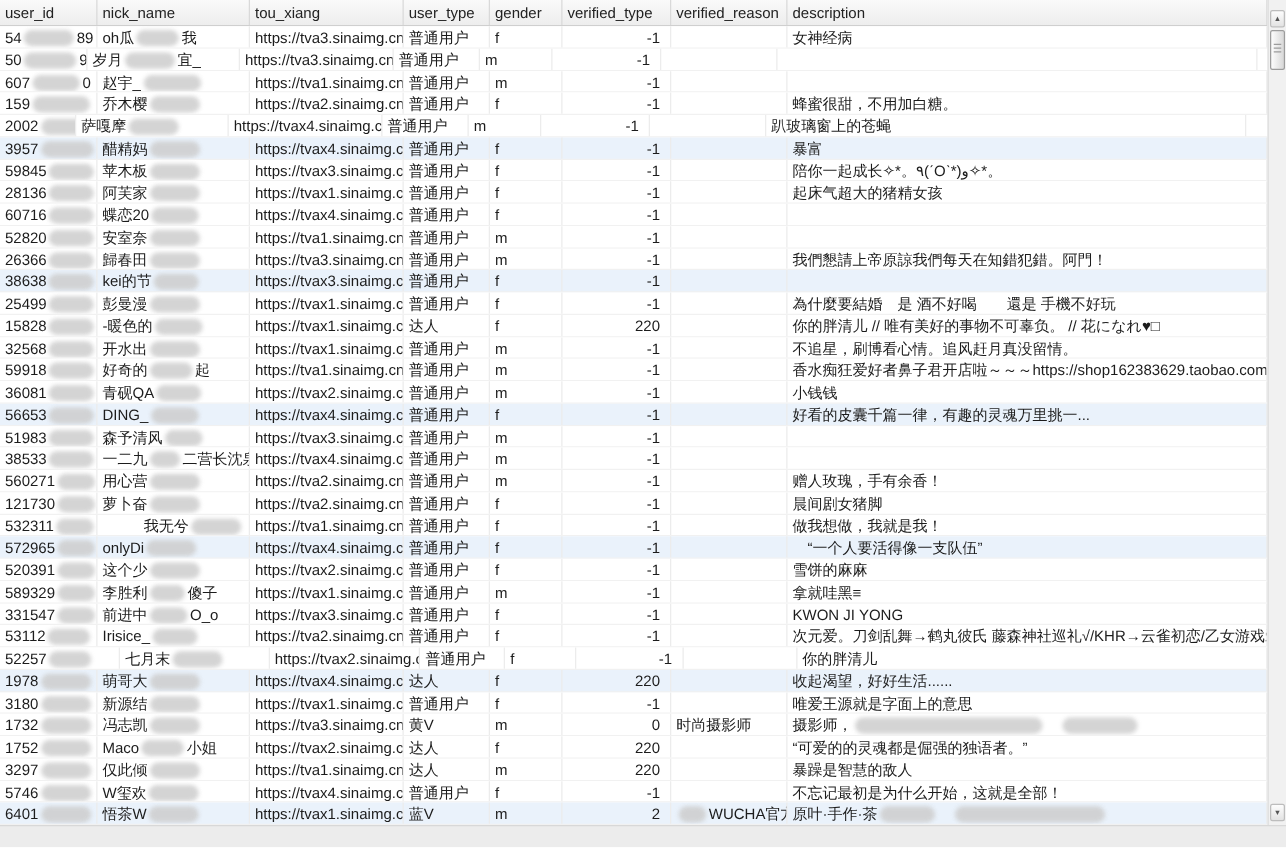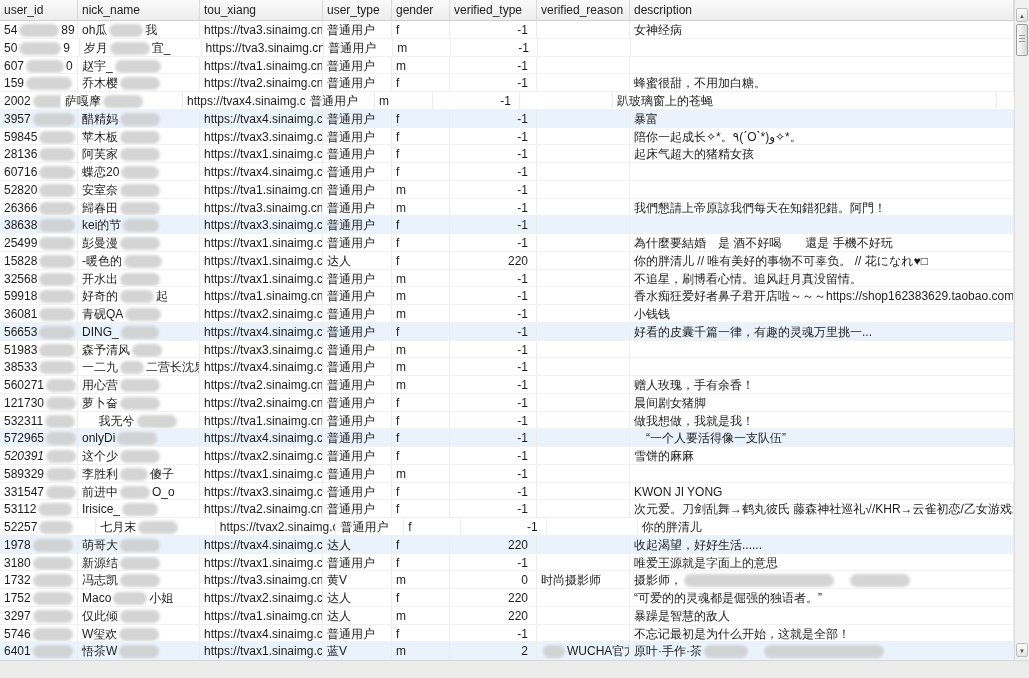--- a/index.html
+++ b/index.html
@@ -80,21 +80,21 @@
         <div class="cell user_id" style="width: 78px; text-align: left;"><span>54</span><span class="redact" style="width: 40px;"></span><span>89</span></div>
         <div class="cell nick_name" style="width: 122px; text-align: left;"><span>oh瓜</span><span class="redact" style="width: 34px;"></span><span>我</span></div>
         <div class="cell tou_xiang" style="width: 123px; text-align: left;">https://tva3.sinaimg.cn/cr</div>
         <div class="cell user_type" style="width: 69px; text-align: left;">普通用户</div>
         <div class="cell gender" style="width: 58px; text-align: left;">f</div>
         <div class="cell verified_type" style="width: 87px; text-align: right;">-1</div>
         <div class="cell verified_reason" style="width: 93px; text-align: left;"></div>
         <div class="cell description" style="width: 384px; text-align: left;">女神经病</div>
       </div>
       <div class="row">
-        <div class="cell user_id" style="width: 80px; text-align: left;"><span>50</span><span class="redact" style="width: 42px;"></span><span>9</span></div>
+        <div class="cell user_id" style="width: 70px; text-align: left;"><span>50</span><span class="redact" style="width: 42px;"></span><span>9</span></div>
         <div class="cell nick_name" style="width: 122px; text-align: left;"><span>岁月</span><span class="redact" style="width: 40px;"></span><span>宜_</span></div>
         <div class="cell tou_xiang" style="width: 123px; text-align: left;">https://tva3.sinaimg.cn/cr</div>
         <div class="cell user_type" style="width: 69px; text-align: left;">普通用户</div>
         <div class="cell gender" style="width: 58px; text-align: left;">m</div>
         <div class="cell verified_type" style="width: 87px; text-align: right;">-1</div>
         <div class="cell verified_reason" style="width: 93px; text-align: left;"></div>
         <div class="cell description" style="width: 384px; text-align: left;"></div>
       </div>
       <div class="row">
         <div class="cell user_id" style="width: 78px; text-align: left;"><span>607</span><span class="redact" style="width: 38px;"></span><span>0</span></div>
@@ -291,56 +291,57 @@
         <div class="cell nick_name" style="width: 122px; text-align: left;"><span>萝卜奋</span><span class="redact" style="width: 40px;"></span></div>
         <div class="cell tou_xiang" style="width: 123px; text-align: left;">https://tva2.sinaimg.cn/cr</div>
         <div class="cell user_type" style="width: 69px; text-align: left;">普通用户</div>
         <div class="cell gender" style="width: 58px; text-align: left;">f</div>
         <div class="cell verified_type" style="width: 87px; text-align: right;">-1</div>
         <div class="cell verified_reason" style="width: 93px; text-align: left;"></div>
         <div class="cell description" style="width: 384px; text-align: left;">晨间剧女猪脚</div>
       </div>
       <div class="row">
         <div class="cell user_id" style="width: 78px; text-align: left;"><span>532311</span><span class="redact" style="width: 30px;"></span></div>
-        <div class="cell nick_name" style="width: 122px; text-align: center; font-family: Liberation Serif, serif;"><span>我无兮</span><span class="redact" style="width: 40px;"></span></div>
+        <div class="cell nick_name" style="width: 122px; text-align: right; font-family: Liberation Serif, serif;"><span>我无兮</span><span class="redact" style="width: 40px;"></span></div>
         <div class="cell tou_xiang" style="width: 123px; text-align: left;">https://tva1.sinaimg.cn/cr</div>
         <div class="cell user_type" style="width: 69px; text-align: left;">普通用户</div>
         <div class="cell gender" style="width: 58px; text-align: left;">f</div>
         <div class="cell verified_type" style="width: 87px; text-align: right;">-1</div>
         <div class="cell verified_reason" style="width: 93px; text-align: left;"></div>
         <div class="cell description" style="width: 384px; text-align: left;">做我想做，我就是我！</div>
       </div>
       <div class="row hl">
         <div class="cell user_id" style="width: 78px; text-align: left;"><span>572965</span><span class="redact" style="width: 30px;"></span></div>
         <div class="cell nick_name" style="width: 122px; text-align: left;"><span>onlyDi</span><span class="redact" style="width: 40px;"></span></div>
         <div class="cell tou_xiang" style="width: 123px; text-align: left;">https://tvax4.sinaimg.cn/c</div>
         <div class="cell user_type" style="width: 69px; text-align: left;">普通用户</div>
         <div class="cell gender" style="width: 58px; text-align: left;">f</div>
         <div class="cell verified_type" style="width: 87px; text-align: right;">-1</div>
         <div class="cell verified_reason" style="width: 93px; text-align: left;"></div>
         <div class="cell description" style="width: 384px; text-align: left;">　“一个人要活得像一支队伍”</div>
       </div>
       <div class="row">
-        <div class="cell user_id" style="width: 78px; text-align: left; font-style: italic;"><span>520391</span><span class="redact" style="width: 30px;"></span></div>
+        <div class="cell user_id" style="width: 78px; text-align: left;"><span>520391</span><span class="redact" style="width: 30px;"></span></div>
         <div class="cell nick_name" style="width: 122px; text-align: left;"><span>这个少</span><span class="redact" style="width: 40px;"></span></div>
         <div class="cell tou_xiang" style="width: 123px; text-align: left;">https://tvax2.sinaimg.cn/c</div>
         <div class="cell user_type" style="width: 69px; text-align: left;">普通用户</div>
         <div class="cell gender" style="width: 58px; text-align: left;">f</div>
         <div class="cell verified_type" style="width: 87px; text-align: right;">-1</div>
         <div class="cell verified_reason" style="width: 93px; text-align: left;"></div>
         <div class="cell description" style="width: 384px; text-align: left;">雪饼的麻麻</div>
       </div>
       <div class="row">
         <div class="cell user_id" style="width: 78px; text-align: left;"><span>589329</span><span class="redact" style="width: 30px;"></span></div>
         <div class="cell nick_name" style="width: 122px; text-align: left;"><span>李胜利</span><span class="redact" style="width: 28px;"></span><span>傻子</span></div>
         <div class="cell tou_xiang" style="width: 123px; text-align: left;">https://tvax1.sinaimg.cn/c</div>
         <div class="cell user_type" style="width: 69px; text-align: left;">普通用户</div>
         <div class="cell gender" style="width: 58px; text-align: left;">m</div>
         <div class="cell verified_type" style="width: 87px; text-align: right;">-1</div>
         <div class="cell verified_reason" style="width: 93px; text-align: left;"></div>
+        <div class="cell description" style="width: 384px; text-align: left;">拿就哇黑≡</div>
       </div>
       <div class="row">
         <div class="cell user_id" style="width: 78px; text-align: left;"><span>331547</span><span class="redact" style="width: 30px;"></span></div>
         <div class="cell nick_name" style="width: 122px; text-align: left;"><span>前进中</span><span class="redact" style="width: 30px;"></span><span>O_o</span></div>
         <div class="cell tou_xiang" style="width: 123px; text-align: left;">https://tvax3.sinaimg.cn/c</div>
         <div class="cell user_type" style="width: 69px; text-align: left;">普通用户</div>
         <div class="cell gender" style="width: 58px; text-align: left;">f</div>
         <div class="cell verified_type" style="width: 87px; text-align: right;">-1</div>
         <div class="cell verified_reason" style="width: 93px; text-align: left;"></div>
         <div class="cell description" style="width: 384px; text-align: left;">KWON JI YONG</div>

